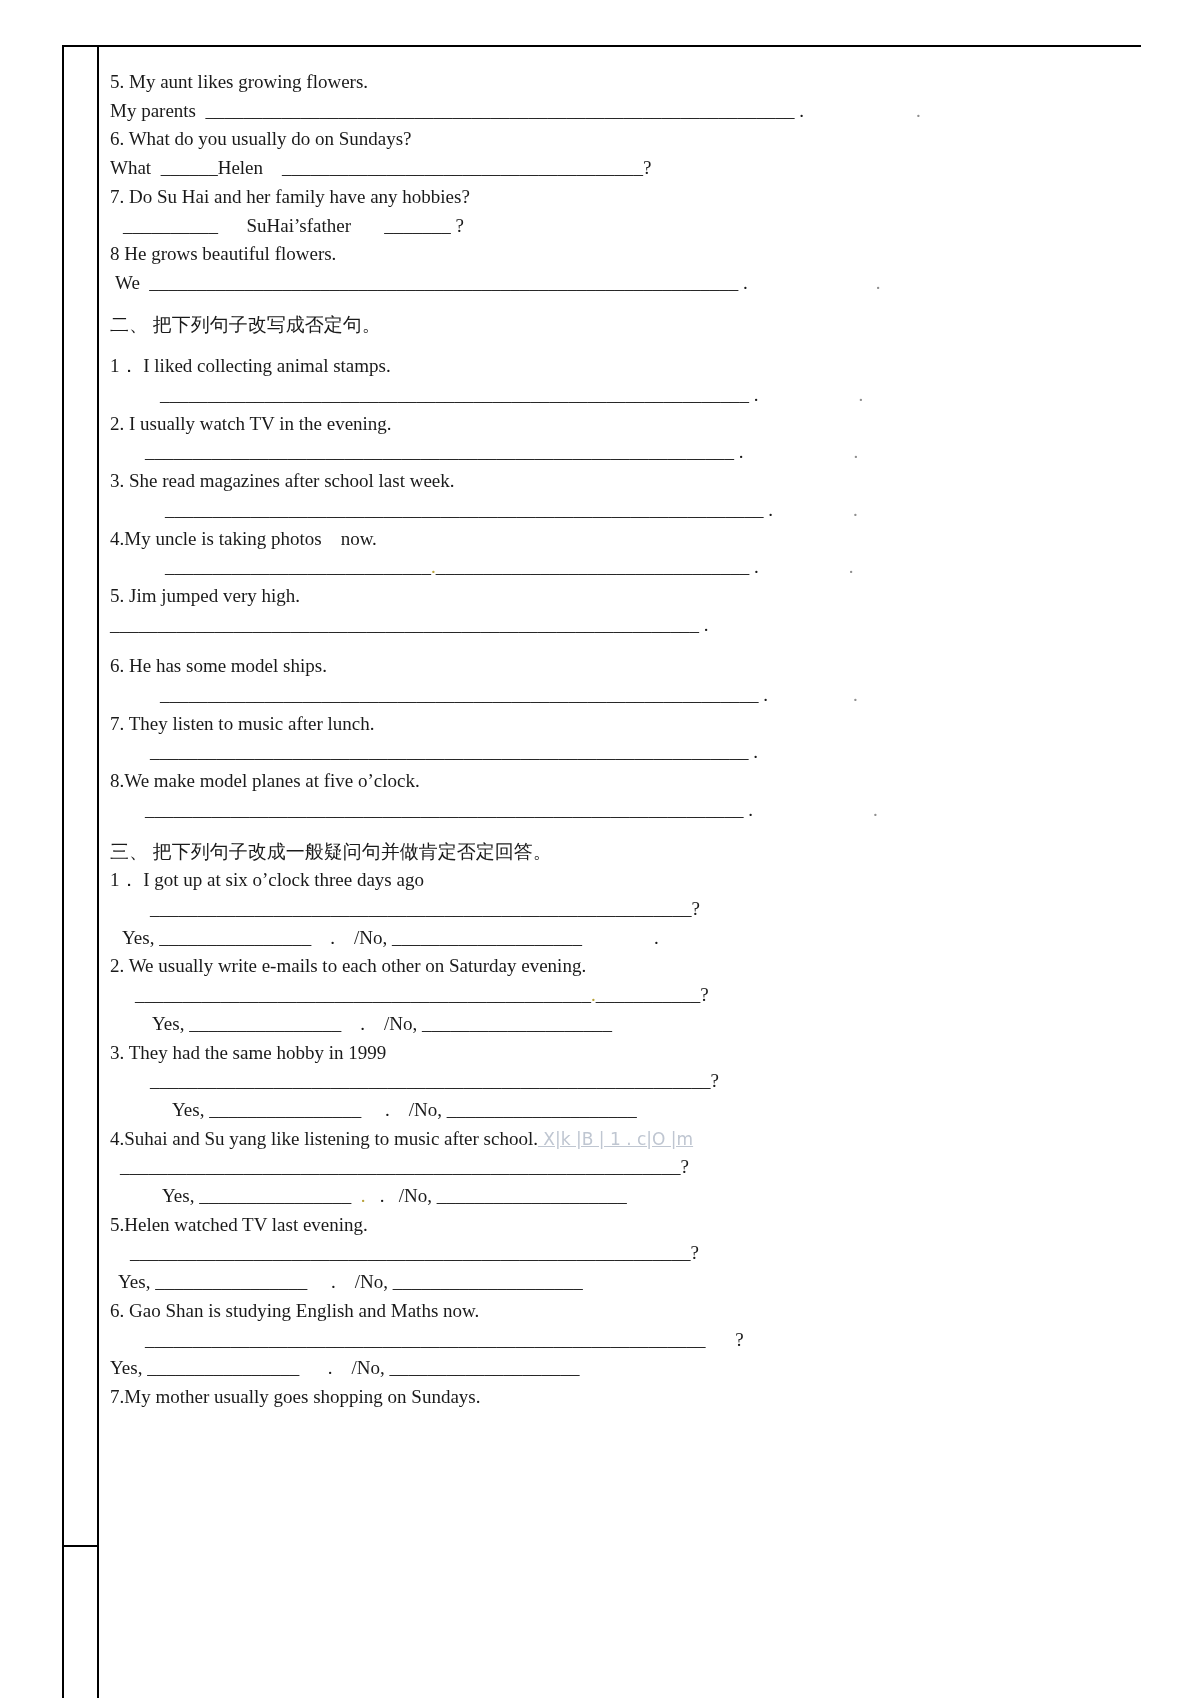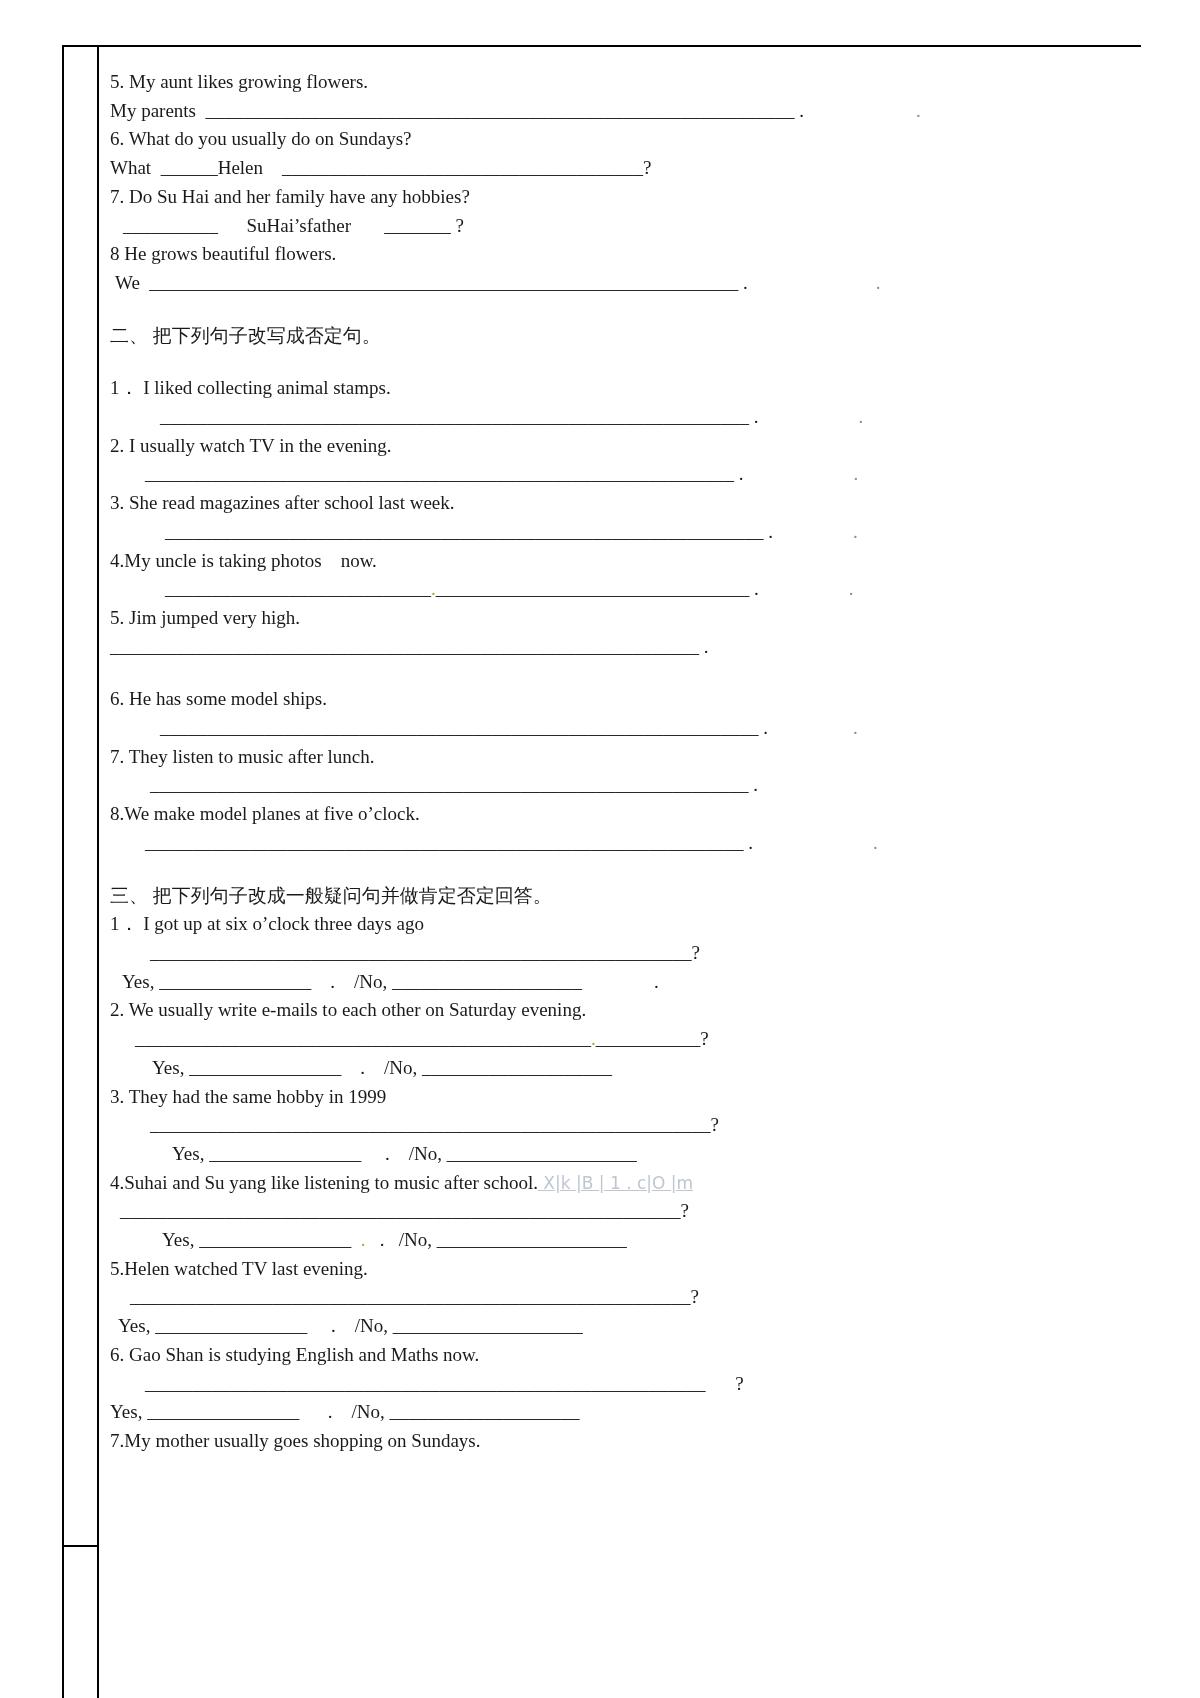--- a/index.html
+++ b/index.html
@@ -27,21 +27,21 @@
   .content{
     position:absolute;
     left:110px;
     top:68px;
     width:1045px;
     font-size:19px;
     line-height:28.7px;
     white-space:pre;
   }
   .line{min-height:28.7px;}
-  .line.gap{margin-top:24px;}
+  .line.gap{margin-top:13px;}
   .seg{white-space:pre;}
   .faint{color:var(--faint);}
   .mark{color:var(--mark);}
   .watermark{color:var(--watermark);font-family:"DejaVu Sans","Liberation Sans",sans-serif;font-size:17px;text-decoration:underline;}
 </style>
 </head>
 <body>
 
 <div class="page">
   <div class="border top"></div>

